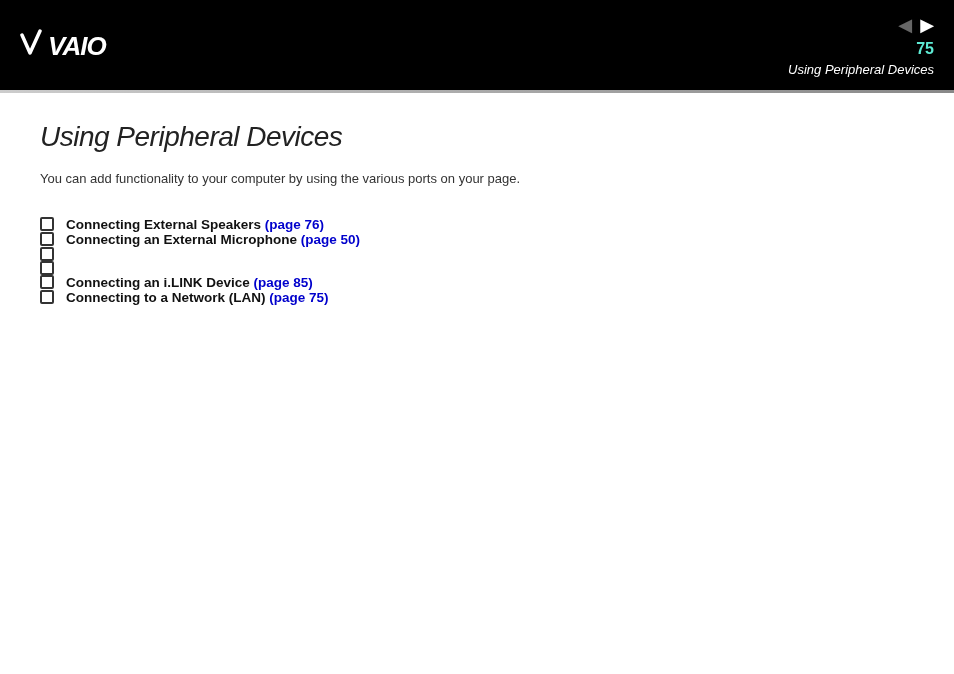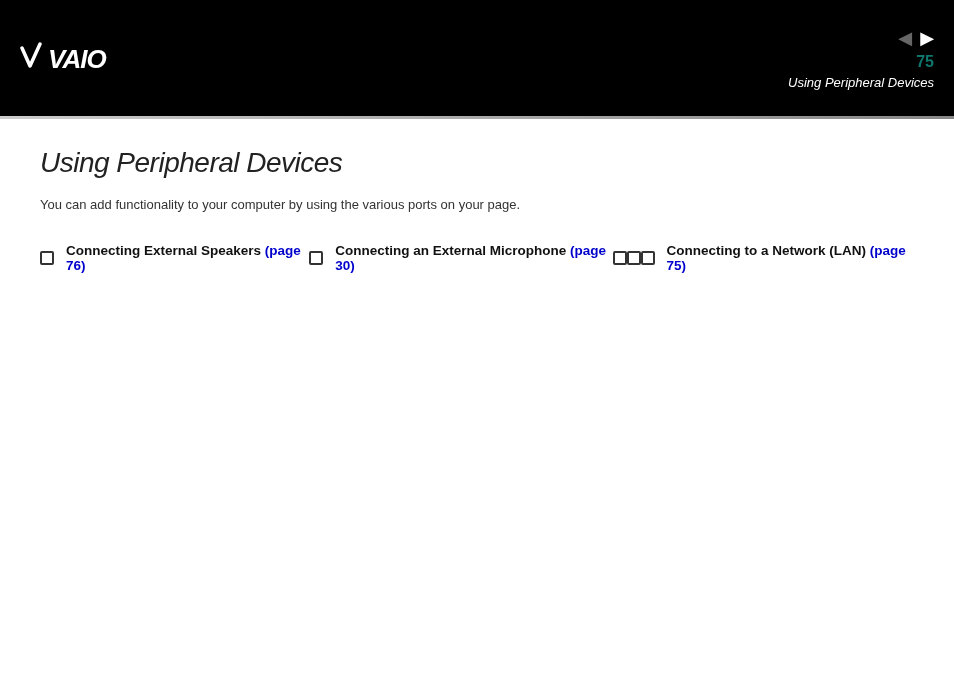--- a/index.html
+++ b/index.html
@@ -12,21 +12,21 @@
       width: 954px;
       height: 674px;
       font-family: Arial, Helvetica, sans-serif;
       background: #ffffff;
       overflow: hidden;
     }
 
     
     .header {
       background: #000000;
-      height: 116px;
+      height: 90px;
       display: flex;
       align-items: center;
       justify-content: space-between;
       padding: 0 20px;
       position: relative;
     }
 
     .logo-area {
       display: flex;
       align-items: center;
@@ -49,21 +49,21 @@
       color: white;
       font-size: 18px;
       cursor: pointer;
     }
 
     .nav-arrow.prev {
       opacity: 0.4;
     }
 
     .page-number {
-      color: #0f766e;
+      color: #5eead4;
       font-size: 16px;
       font-weight: bold;
       text-align: right;
     }
 
     .header-section-title {
       color: white;
       font-size: 13px;
       font-style: italic;
       text-align: right;
@@ -95,21 +95,21 @@
       color: #333333;
       margin-bottom: 28px;
       line-height: 1.5;
     }
 
     .menu-list {
       list-style: none;
       padding: 0;
       margin: 0;
       display: flex;
-      flex-direction: row;
+      flex-direction: column;
     }
 
     .menu-item {
       display: flex;
       align-items: center;
       gap: 12px;
     }
 
     .checkbox-icon {
       width: 14px;
@@ -166,26 +166,30 @@
   <h1 class="page-title">Using Peripheral Devices</h1>
   <p class="intro-text">You can add functionality to your computer by using the various ports on your page.</p>
 
   <ul class="menu-list">
   <li class="menu-item">
         <div class="checkbox-icon"></div>
         <span class="menu-item-text">Connecting External Speakers <a class="menu-item-link" href="#">(page 76)</a></span>
       </li>
       <li class="menu-item">
         <div class="checkbox-icon"></div>
-        <span class="menu-item-text">Connecting an External Microphone <a class="menu-item-link" href="#">(page 30)</a></span>
+        <span class="menu-item-text">Connecting an External Microphone <a class="menu-item-link" href="#">(page 50)</a></span>
       </li>
       <li class="menu-item">
         <div class="checkbox-icon"></div>
       </li>
       <li class="menu-item">
         <div class="checkbox-icon"></div>
       </li>
       <li class="menu-item">
         <div class="checkbox-icon"></div>
+        <span class="menu-item-text">Connecting an i.LINK Device <a class="menu-item-link" href="#">(page 85)</a></span>
+      </li>
+      <li class="menu-item">
+        <div class="checkbox-icon"></div>
         <span class="menu-item-text">Connecting to a Network (LAN) <a class="menu-item-link" href="#">(page 75)</a></span>
       </li>
     </ul>
 </div>
 
 </body></html>

